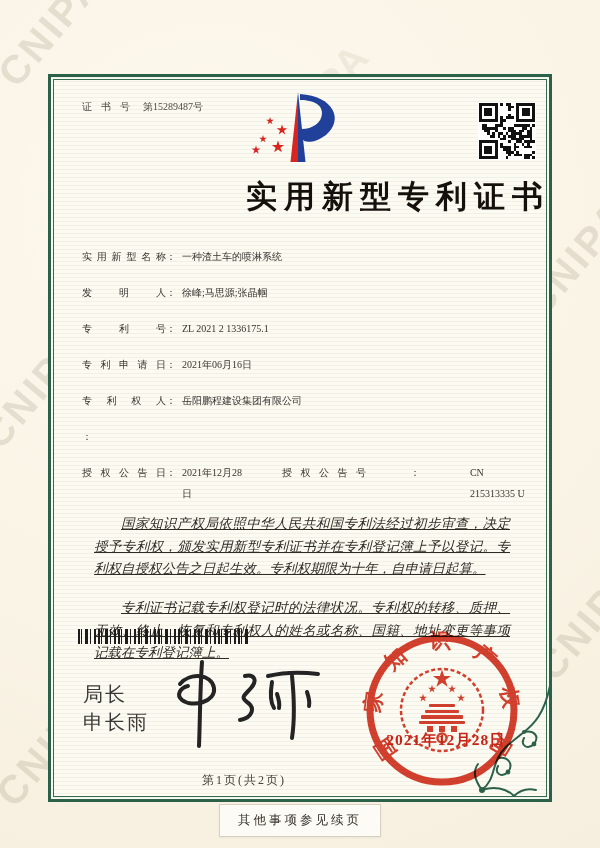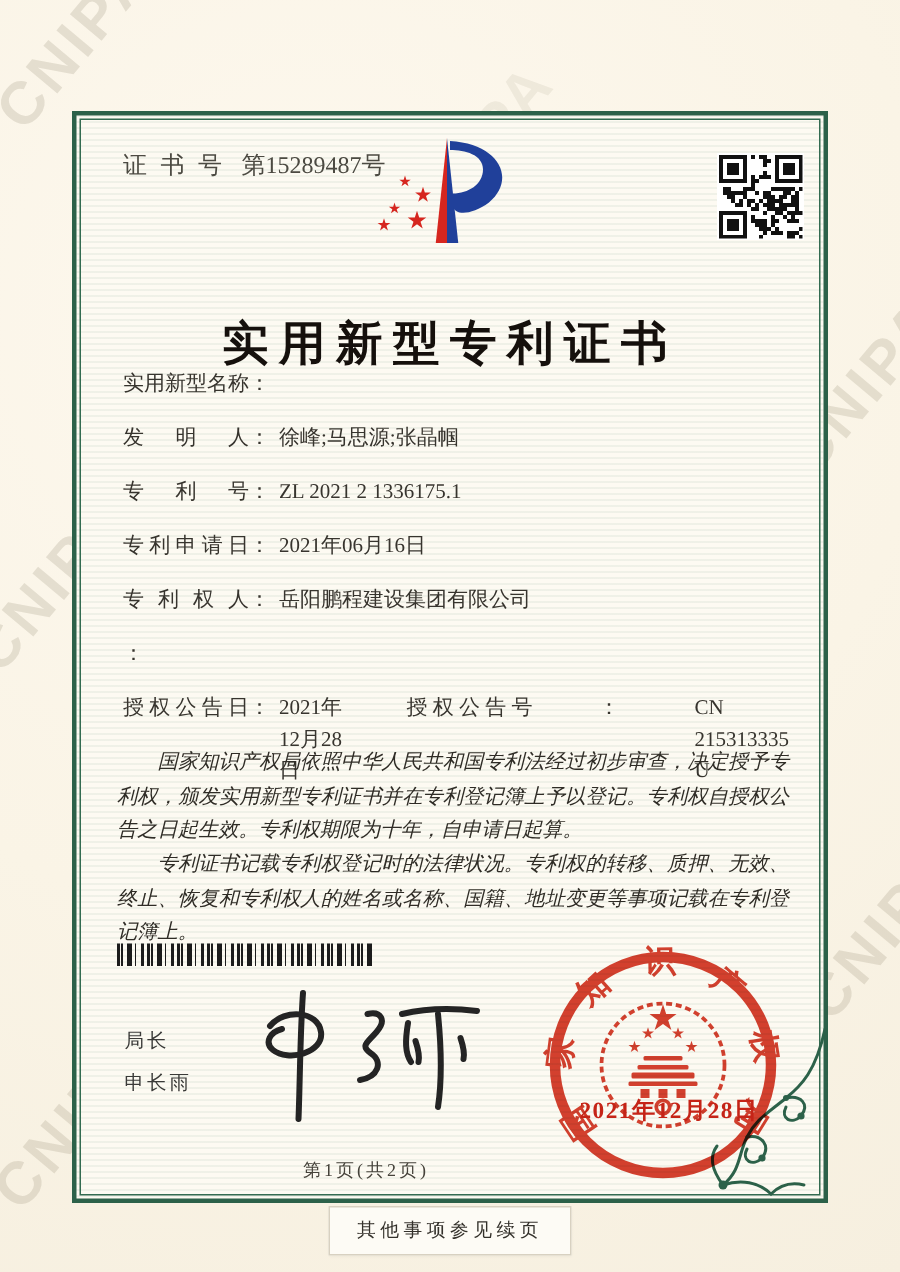--- a/index.html
+++ b/index.html
@@ -11,39 +11,39 @@
     font-weight:bold;font-size:40px;letter-spacing:3px;color:rgba(140,128,104,0.20);
     transform:rotate(-50deg);white-space:nowrap;pointer-events:none;}
   .wm.light{color:rgba(150,138,112,0.12);}
   
   .frame{position:absolute;left:48px;top:74px;width:504px;height:728px;
     border:3px solid #2c6149;box-sizing:border-box;
     background:
       repeating-linear-gradient(180deg, rgba(120,160,138,0.10) 0px, rgba(120,160,138,0.10) 1px, transparent 1px, transparent 4px),
       #fdfaf2;}
   .frame::after{content:"";position:absolute;inset:2px;border:1px solid #336b51;pointer-events:none;}
-  .cert-no{position:absolute;left:82px;top:100px;font-size:16px;color:#4c4a42;}
+  .cert-no{position:absolute;left:82px;top:100px;font-size:10px;color:#4c4a42;}
   .cert-no .lbl{letter-spacing:9px;margin-right:4px;}
   .logo{position:absolute;left:238px;top:88px;}
   .qr{position:absolute;left:478px;top:102px;width:56px;height:56px;background:#fff;padding:1px;}
-  .title{position:absolute;left:50px;top:176px;width:500px;text-align:center;
-    font-size:31px;font-weight:bold;color:#15100c;letter-spacing:7px;margin-top:32px;}
-  .fields{position:absolute;left:82px;top:246px;width:444px;font-size:14px;color:#37342e;}
+  .title{position:absolute;left:50px;top:176px;width:500px;text-align:right;
+    font-size:31px;font-weight:bold;color:#15100c;letter-spacing:7px;}
+  .fields{position:absolute;left:82px;top:246px;width:444px;font-size:10px;color:#37342e;}
   .field-row{display:flex;margin-bottom:15px;line-height:21px;}
   .f-label{display:inline-block;width:84px;text-align:justify;text-align-last:justify;flex:none;}
   .f-colon{flex:none;margin-right:6px;}
   .f-value{flex:1;}
   .pair2{margin-left:34px;display:flex;gap:44px;}
   .paras{position:absolute;left:78px;top:497px;width:448px;font-size:13.5px;line-height:1.68;
     color:#2f2c26;text-align:justify;font-style:italic;}
-  .paras p{margin:0;text-indent:2em;}
+  .paras p{margin:16px;text-indent:2em;text-decoration:underline;}
   .barcode{position:absolute;left:78px;top:629px;width:172px;height:15px;
     background:repeating-linear-gradient(90deg,#1c1c1c 0 2px,transparent 2px 3px,#1c1c1c 3px 4px,transparent 4px 7px,#1c1c1c 7px 10px,transparent 10px 12px,#1c1c1c 12px 13px,transparent 13px 16px,#1c1c1c 16px 18px,transparent 18px 20px);}
   .director{position:absolute;left:83px;top:680px;font-family:"Liberation Sans","DejaVu Sans",sans-serif;
-    font-size:13px;color:#3a3a38;line-height:28px;letter-spacing:2px;}
+    font-size:20px;color:#3a3a38;line-height:28px;letter-spacing:2px;}
   .signature{position:absolute;left:150px;top:650px;}
   .corner-ornament{position:absolute;left:462px;top:684px;}
   .seal{position:absolute;left:362px;top:630px;opacity:0.92;mix-blend-mode:multiply;}
   .stamp-date{position:absolute;left:368px;top:730px;width:156px;text-align:center;
     font-size:15.5px;font-weight:bold;color:#c52417;letter-spacing:1px;z-index:5;}
   .page-info{position:absolute;left:0;top:772px;width:488px;text-align:center;
     font-size:12px;color:#45423a;letter-spacing:2px;}
   .tab{position:absolute;left:50%;top:804px;transform:translateX(-50%);
     background:#fdfbf5;border:1px solid #d8d1c1;box-shadow:0 1px 2px rgba(0,0,0,0.05);
     padding:7px 18px;font-size:12.5px;letter-spacing:3px;color:#34312b;white-space:nowrap;}
@@ -213,20 +213,21 @@
       <rect x="1" y="15" width="5" height="5" fill="#fff"></rect>
       <rect x="2" y="16" width="3" height="3" fill="#111"></rect>
     </svg>
 
   <div class="title">实用新型专利证书</div>
 
   <div class="fields">
     <div class="field-row">
       <span class="f-label">实用新型名称</span>
         <span class="f-colon">：</span>
+      <span class="f-value">一种渣土车的喷淋系统</span>
     </div>
     <div class="field-row">
       <span class="f-label">发明人</span>
         <span class="f-colon">：</span>
       <span class="f-value">徐峰;马思源;张晶帼</span>
     </div>
     <div class="field-row">
       <span class="f-label">专利号</span>
         <span class="f-colon">：</span>
       <span class="f-value">ZL 2021 2 1336175.1</span>

